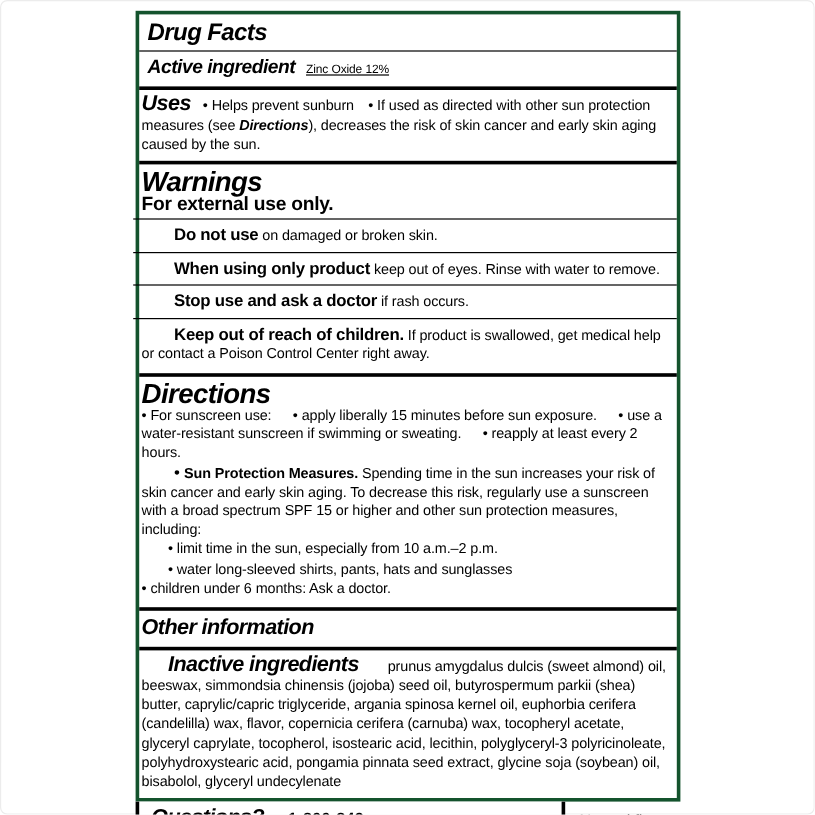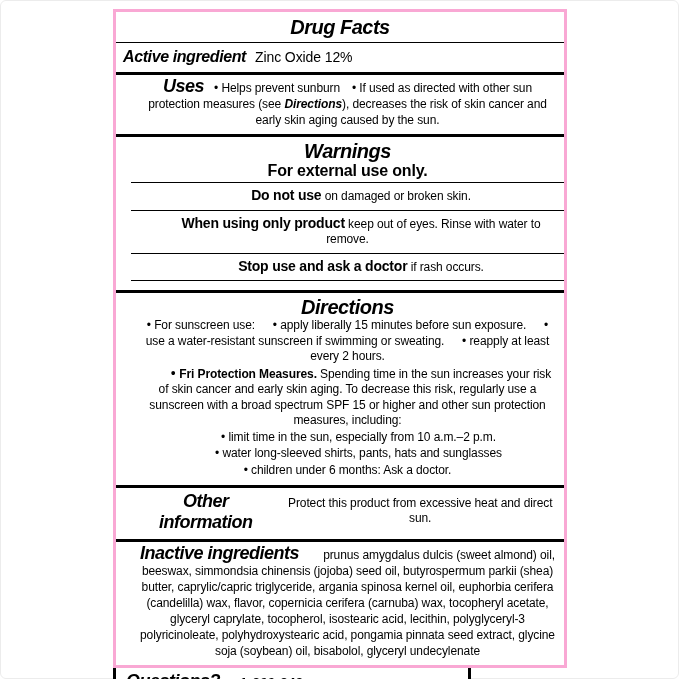--- a/index.html
+++ b/index.html
@@ -2,44 +2,44 @@
 <html><head>
 <meta charset="utf-8">
 <style>
   * { box-sizing: border-box; }
   html,body { margin:0; padding:0; background:#ffffff; }
   .canvas {
     position:relative; width:679px; height:679px; background:#fff;
     font-family:"Liberation Sans", sans-serif; color:#000; overflow:hidden;
   }
   .label-col { position:absolute; left:113px; top:9px; width:454px; }
-  .label-box { border:3px solid #f9a8d4; background:#fff; width:454px;text-align:center; }
-  .sec { padding:3px 7px 6px 22px; }
+  .label-box { border:3px solid #14532d; background:#fff; width:454px; }
+  .sec { padding:3px 7px 6px 2px; }
   .thick-rule { border-top:3px solid #000; height:0; }
   .thin-rule { border-top:1px solid #000; height:0; margin:3px -7px; }
-  .h1 { font-style:italic; font-weight:bold; font-size:20px; letter-spacing:-0.5px; margin:0; line-height:22px; }
+  .h1 { font-style:italic; font-weight:bold; font-size:23px; letter-spacing:-0.5px; margin:0; line-height:22px; }
   .runin { font-style:italic; font-weight:bold; font-size:18px; letter-spacing:-0.5px; margin-right:10px; }
   .h2 { font-style:italic; font-weight:bold; font-size:16px; letter-spacing:-0.4px; }
   .body, p.flow, p.row, p.line { font-size:12px; line-height:15.5px; letter-spacing:-0.1px; margin:0; }
   p.flow { line-height:16px; }
   .header-sec { padding:4px 7px 6px 7px; }
   .title-rule { border-top:1px solid #000; margin:4px -7px 5px -7px; }
   .active-row { display:flex; justify-content:space-between; align-items:baseline; margin-top:0; }
   .grp { display:flex; align-items:baseline; gap:9px; }
-  .grp .val { font-size:14px; letter-spacing:-0.1px; }
+  .grp .val { font-size:10px; letter-spacing:-0.1px;text-decoration:underline; }
   .purpose-grp { padding-right:16px; }
   .bold-line { font-size:16px; font-weight:bold; letter-spacing:-0.2px; margin:1px 0 0 0; line-height:16px; }
   p.row { padding:2px 0; }
   p.row b, .b { font-size:14px; letter-spacing:-0.2px;margin-left:27px; }
   .dir p { margin:0 0 1px 0; }
   .sub { padding-left:22px; }
   .oi-row { display:flex; align-items:baseline; }
   .oi-text { margin-left:auto; font-size:12px; letter-spacing:-0.1px; line-height:15px; }
   .inactive-flow { line-height:16.6px; }
-  .inactive-flow .runin { margin-right:24px; }
+  .inactive-flow .runin { margin-right:24px;margin-left:22px; }
   .bottom-row { display:flex; align-items:flex-start; }
   .questions-box {
     width:358px; border:3px solid #000; border-top:none; background:#fff;
     padding:3px 8px 6px 10px; display:flex; align-items:baseline;
   }
   .questions-box .runin { margin-right:20px; font-size:18px; }
   .q-phone { font-size:13.5px; font-weight:bold; letter-spacing:0.2px; }
   .q-suffix { font-size:12.5px; letter-spacing:-0.1px; }
   .natural { padding:8px 0 0 12px; font-size:13.5px; letter-spacing:-0.2px; }
   .bi { font-weight:bold; font-style:italic; }
@@ -79,39 +79,39 @@
       <div class="sec">
         <h2 class="h1">Warnings</h2>
         <p class="bold-line">For external use only.</p>
         <div class="thin-rule"></div>
         <p class="row"><b>Do not use</b><span> on damaged or broken skin.</span></p>
         <div class="thin-rule"></div>
         <p class="row"><b>When using only product</b><span> keep out of eyes. Rinse with water to remove.</span></p>
         <div class="thin-rule"></div>
         <p class="row"><b>Stop use and ask a doctor</b><span> if rash occurs.</span></p>
         <div class="thin-rule"></div>
+        <p class="row"><b>Keep out of reach of children.</b><span> If product is swallowed, get medical help or contact a Poison Control Center right away.</span></p>
       </div>
 
       <div class="thick-rule"></div>
 
       <div class="sec dir">
         <h2 class="h1">Directions</h2>
         <p class="line">• For sunscreen use:  • apply liberally 15 minutes before sun exposure.  • use a water-resistant sunscreen if swimming or sweating.  • reapply at least every 2 hours.</p>
-        <p class="line"><span class="b">• </span><b>Fri Protection Measures.</b><span> Spending time in the sun increases your risk of skin cancer and early skin aging. To decrease this risk, regularly use a sunscreen with a broad spectrum SPF 15 or higher and other sun protection measures, including:</span></p>
+        <p class="line"><span class="b">• </span><b>Sun Protection Measures.</b><span> Spending time in the sun increases your risk of skin cancer and early skin aging. To decrease this risk, regularly use a sunscreen with a broad spectrum SPF 15 or higher and other sun protection measures, including:</span></p>
         <p class="line sub">• limit time in the sun, especially from 10 a.m.–2 p.m.</p>
         <p class="line sub">• water long-sleeved shirts, pants, hats and sunglasses</p>
         <p class="line">• children under 6 months: Ask a doctor.</p>
       </div>
 
       <div class="thick-rule"></div>
 
       <div class="sec">
         <div class="oi-row">
           <span class="runin">Other information</span>
-          <span class="oi-text">Protect this product from excessive heat and direct sun.</span>
         </div>
       </div>
 
       <div class="thick-rule"></div>
 
       <div class="sec">
         <p class="flow inactive-flow">
           <span class="runin">Inactive ingredients</span><span>prunus amygdalus dulcis (sweet almond) oil, beeswax, simmondsia chinensis (jojoba) seed oil, butyrospermum parkii (shea) butter, caprylic/capric triglyceride, argania spinosa kernel oil, euphorbia cerifera (candelilla) wax, flavor, copernicia cerifera (carnuba) wax, tocopheryl acetate, glyceryl caprylate, tocopherol, isostearic acid, lecithin, polyglyceryl-3 polyricinoleate, polyhydroxystearic acid, pongamia pinnata seed extract, glycine soja (soybean) oil, bisabolol, glyceryl undecylenate</span>
         </p>
       </div>

